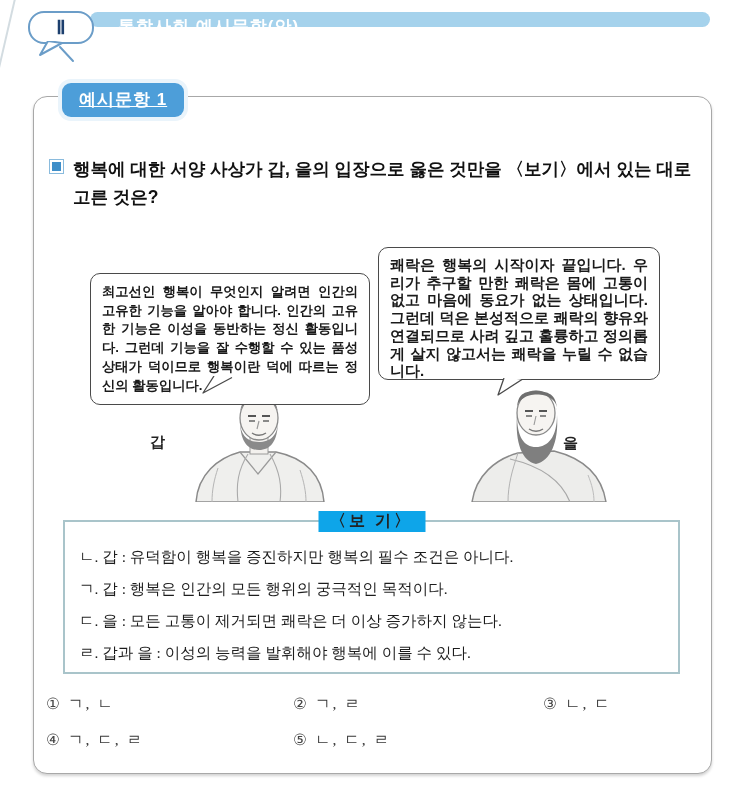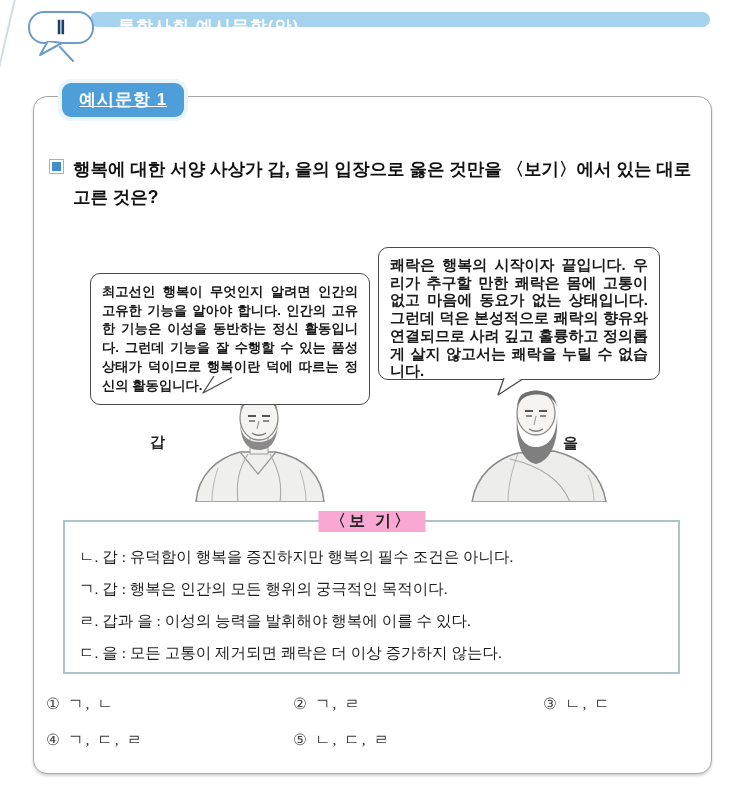--- a/index.html
+++ b/index.html
@@ -34,21 +34,21 @@
 
   .phil{position:absolute;z-index:1;}
   .phil.one{left:178px;top:384px;}
   .phil.two{left:452px;top:381px;}
   .speaker-label{position:absolute;font-weight:bold;font-size:15px;color:#222;z-index:2;}
   .speaker-label.gap{left:150px;top:433px;}
   .speaker-label.eul{left:563px;top:434px;}
 
   
   .bogi{position:absolute;left:63px;top:520px;width:613px;height:150px;border:2px solid #a9c4ca;background:#fff;z-index:2;}
-  .bogi-title{position:absolute;left:50%;top:-11px;transform:translateX(-50%);background:#f9a8d4;padding:0 12px;font-family:"Liberation Serif",serif;font-weight:bold;font-size:16px;color:#222;letter-spacing:3px;white-space:nowrap;}
+  .bogi-title{position:absolute;left:50%;top:-11px;transform:translateX(-50%);background:#0ea5e9;padding:0 12px;font-family:"Liberation Serif",serif;font-weight:bold;font-size:16px;color:#222;letter-spacing:3px;white-space:nowrap;}
   .bogi-items{padding:19px 10px 0 14px;}
   .bogi-item{font-family:"Liberation Serif",serif;font-size:15.5px;color:#1d1d1d;line-height:32px;white-space:nowrap;}
 
   
   .choices{position:absolute;left:46px;top:694px;width:650px;display:grid;grid-template-columns:247px 250px auto;row-gap:15px;z-index:2;}
   .choice{font-family:"Liberation Serif",serif;font-size:15.5px;color:#333;white-space:nowrap;}
   .choice .num{margin-right:8px;color:#444;}
   .choice .letters{letter-spacing:2px;margin-top:48px;}
 </style>
 </head>
@@ -115,22 +115,22 @@
   <path d="M84,35 L82,44" stroke="#999" stroke-width="1.1" fill="none"></path>
   <path d="M77,48 C81,51 87,51 91,48" stroke="#777" stroke-width="1.3" fill="none"></path>
 </svg>
 <div class="speaker-label eul">을</div>
 
 <div class="bogi">
   <div class="bogi-title">〈보 기〉</div>
   <div class="bogi-items">
     <div class="bogi-item">ㄴ. 갑 : 유덕함이 행복을 증진하지만 행복의 필수 조건은 아니다.</div>
     <div class="bogi-item">ㄱ. 갑 : 행복은 인간의 모든 행위의 궁극적인 목적이다.</div>
+    <div class="bogi-item">ㄷ. 을 : 모든 고통이 제거되면 쾌락은 더 이상 증가하지 않는다.</div>
     <div class="bogi-item">ㄹ. 갑과 을 : 이성의 능력을 발휘해야 행복에 이를 수 있다.</div>
-    <div class="bogi-item">ㄷ. 을 : 모든 고통이 제거되면 쾌락은 더 이상 증가하지 않는다.</div>
   </div>
 </div>
 
 <div class="choices">
   <div class="choice">
     <span class="num">①</span><span class="letters">ㄱ, ㄴ</span>
   </div>
   <div class="choice">
     <span class="num">②</span><span class="letters">ㄱ, ㄹ</span>
   </div>

